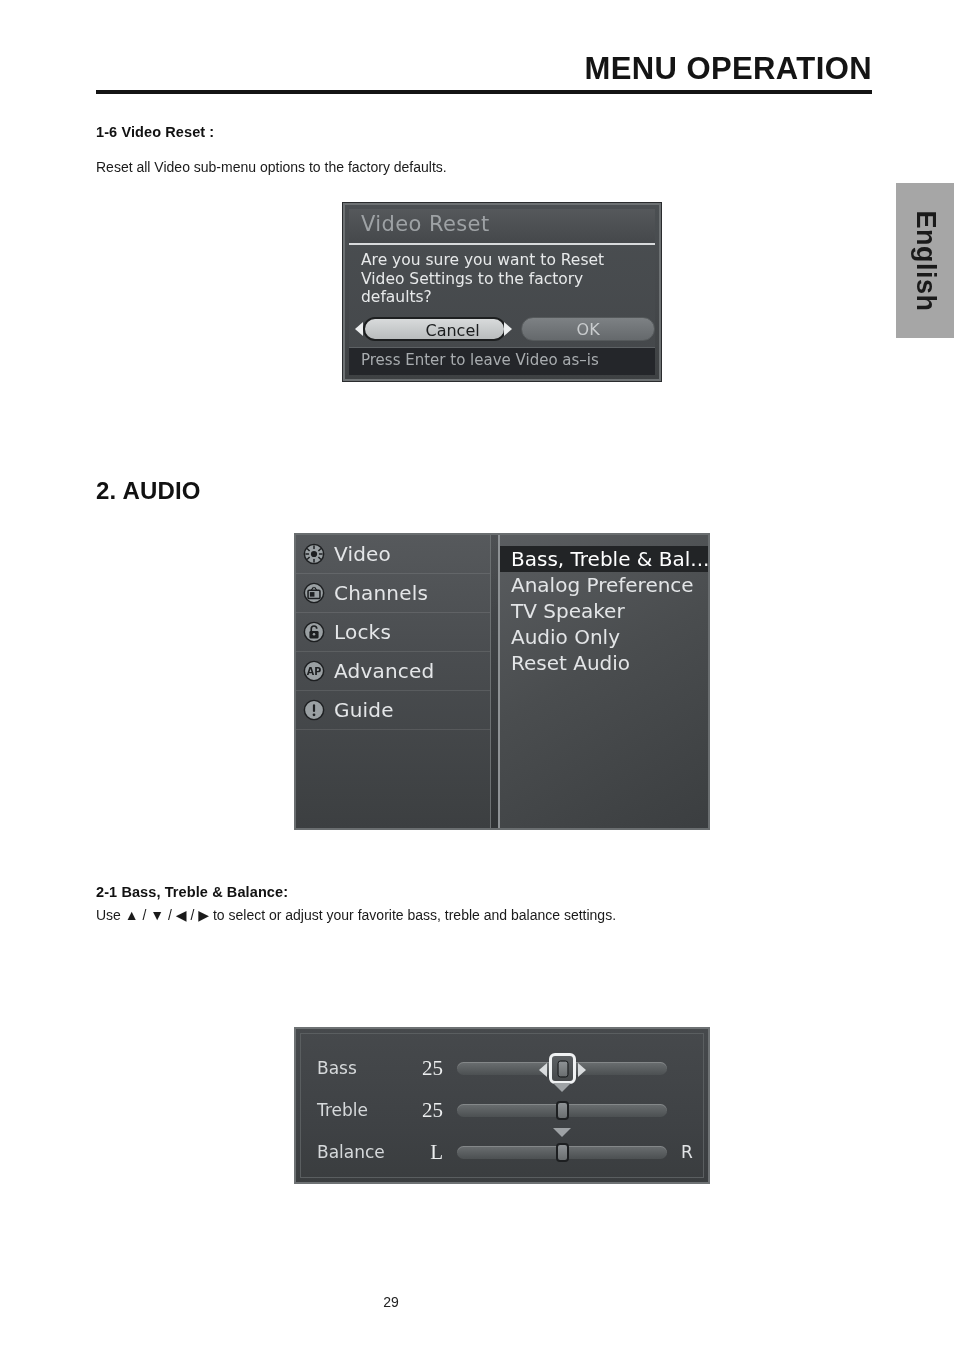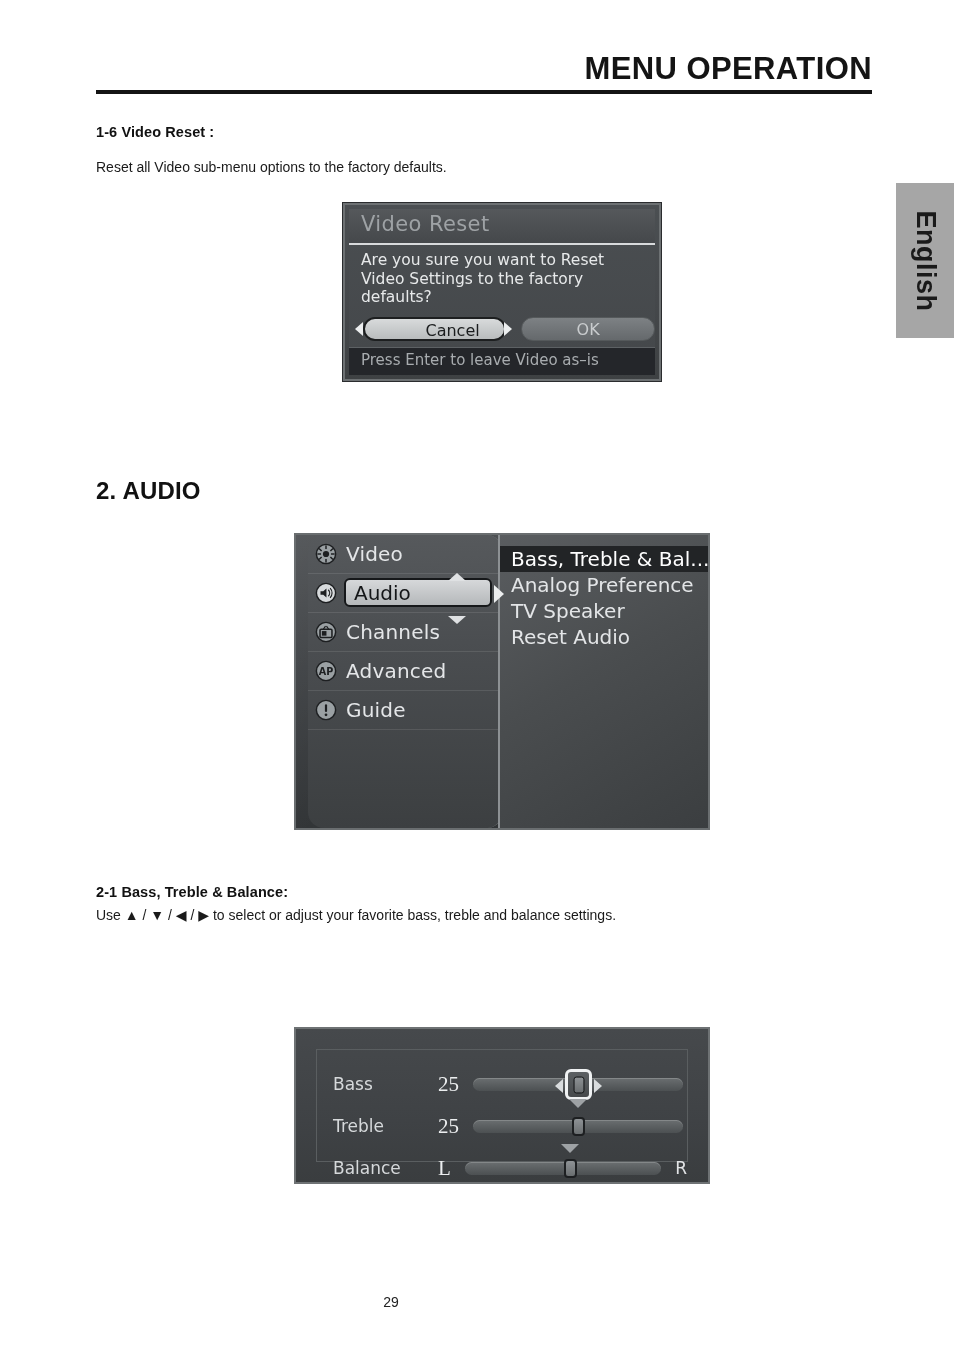--- a/index.html
+++ b/index.html
@@ -198,27 +198,26 @@
   }
   .osd-menu-bg {
     position: absolute;
     inset: 0;
     background:
       linear-gradient(125deg, rgba(255,255,255,0.07) 0%, rgba(255,255,255,0) 42%),
       linear-gradient(180deg,#4a4d50 0%,#3c3f42 45%,#303335 100%);
   }
   .menu-left {
     position: absolute;
-    left: 12px;
+    left: 0;
     top: 0;
     width: 194px;
     height: 100%;
     background: linear-gradient(180deg,#56595c 0%,#4a4d50 40%,#3c3f41 100%);
     border-right: 1px solid #6c7072;
-    border-radius: 16px;
   }
   .menu-item {
     position: relative;
     height: 38px;
     display: flex;
     align-items: center;
     border-bottom: 1px solid rgba(255,255,255,0.10);
     padding-left: 7px;
   }
   .menu-item .mi-label {
@@ -298,21 +297,21 @@
   
   .osd-bass {
     position: absolute;
     left: 294px;
     top: 1027px;
     width: 416px;
     height: 157px;
     background: linear-gradient(180deg,#46494c 0%,#3f4245 60%,#3a3d3f 100%);
     border: 2px solid #6e7274;
     box-sizing: border-box;
-    padding: 20px;
+    padding: 4px;
   }
   .osd-bass-inner {
     position: relative;
     width: 100%;
     height: 100%;
     border: 1px solid #5a5e60;
     box-sizing: border-box;
   }
   .srow {
     position: absolute;
@@ -473,50 +472,44 @@
             <rect x="5" y="5.3" width="1.6" height="4" transform="rotate(-45 5.8 7.3)"></rect>
             <rect x="17.4" y="14.7" width="1.6" height="4" transform="rotate(-45 18.2 16.7)"></rect>
             <rect x="5" y="14.7" width="1.6" height="4" transform="rotate(45 5.8 16.7)"></rect>
             <rect x="17.4" y="5.3" width="1.6" height="4" transform="rotate(45 18.2 7.3)"></rect>
           </g>
         </svg>
       </span>
       <span class="mi-label">Video</span>
     </div>
 
-    <div class="menu-item active">
-      <span class="mi-icon">
-        <svg viewBox="0 0 24 24" width="22" height="22">
-          <circle cx="12" cy="12" r="10.5" fill="#d7dadc" stroke="#1d1f21" stroke-width="1.6"></circle>
-          <path d="M6 10 h3 l3.5-3 v10 l-3.5-3 h-3 z" fill="#1d1f21"></path>
-          <path d="M14.5 8.5 a5 5 0 0 1 0 7" stroke="#1d1f21" stroke-width="1.3" fill="none"></path>
-          <path d="M16.5 6.8 a7.5 7.5 0 0 1 0 10.4" stroke="#1d1f21" stroke-width="1.2" fill="none"></path>
-        </svg>
-      </span>
-      <span class="mi-label">Audio</span>
-      <div class="active-pill">
-        <span>Audio</span>
-        <i class="chev up"></i>
-        <i class="chev down"></i>
-      </div>
-      <div class="pill-right-arrow"></div>
-    </div>
 
     <div class="menu-item">
       <span class="mi-icon">
         <svg viewBox="0 0 24 24" width="22" height="22">
           <circle cx="12" cy="12" r="10.5" fill="#9aa0a3" stroke="#1d1f21" stroke-width="1.6"></circle>
           <rect x="5.5" y="9" width="13" height="9" rx="1.2" fill="none" stroke="#1d1f21" stroke-width="1.7"></rect>
           <rect x="7.5" y="11" width="5" height="5" fill="#1d1f21"></rect>
           <path d="M9 9 L11.5 5.5 M15 9 L12.5 5.5" stroke="#1d1f21" stroke-width="1.4"></path>
         </svg>
       </span>
       <span class="mi-label">Channels</span>
     </div>
 
+    <div class="menu-item">
+      <span class="mi-icon">
+        <svg viewBox="0 0 24 24" width="22" height="22">
+          <circle cx="12" cy="12" r="10.5" fill="#9aa0a3" stroke="#1d1f21" stroke-width="1.6"></circle>
+          <rect x="7" y="11" width="10" height="8" rx="1.2" fill="#1d1f21"></rect>
+          <path d="M9 11 V8.5 a3 3 0 0 1 6 0" fill="none" stroke="#1d1f21" stroke-width="1.8"></path>
+          <circle cx="12" cy="14.5" r="1.4" fill="#9aa0a3"></circle>
+        </svg>
+      </span>
+      <span class="mi-label">Locks</span>
+    </div>
 
 
     <div class="menu-item">
       <span class="mi-icon">
         <svg viewBox="0 0 24 24" width="22" height="22">
           <circle cx="12" cy="12" r="10.5" fill="#9aa0a3" stroke="#1d1f21" stroke-width="1.6"></circle>
           <text x="12" y="16.4" font-family="DejaVu Sans, sans-serif" font-size="10.5" font-weight="bold" fill="#1d1f21" text-anchor="middle">AP</text>
         </svg>
       </span>
       <span class="mi-label">Advanced</span>
@@ -533,20 +526,21 @@
       <span class="mi-label">Guide</span>
     </div>
 
   </div>
 
   <div class="menu-right">
     <div style="height:11px"></div>
     <div class="sub-item highlight">Bass, Treble &amp; Bal...</div>
     <div class="sub-item">Analog Preference</div>
     <div class="sub-item">TV Speaker</div>
+    <div class="sub-item">Audio Only</div>
     <div class="sub-item">Reset Audio</div>
   </div>
 </div>
 
 <div class="sec-heading" style="left:96px; top:884px;">2-1  Bass, Treble &amp; Balance:</div>
 <div class="sec-body" style="left:96px; top:907px;">Use ▲ / ▼ / ◀ / ▶ to select or adjust your favorite bass, treble and balance settings.</div>
 
 <div class="osd-bass">
   <div class="osd-bass-inner">
 

